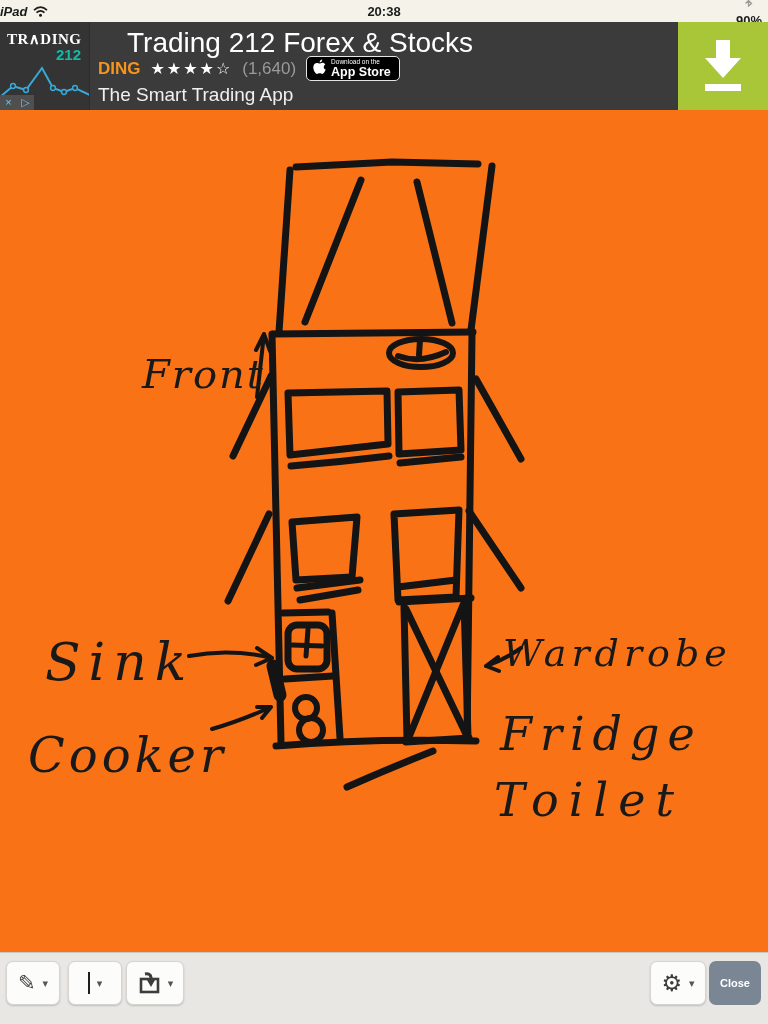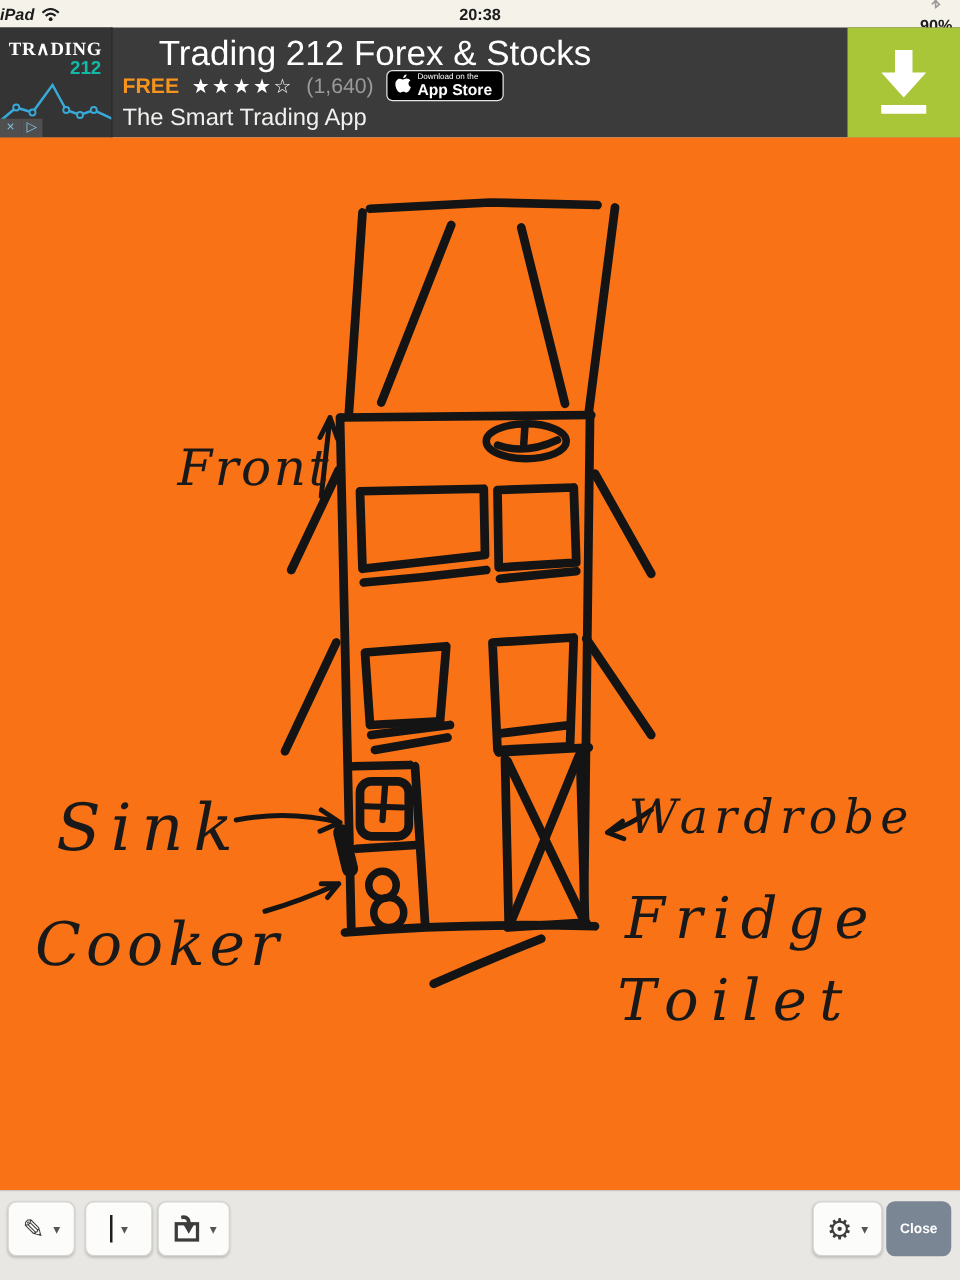--- a/index.html
+++ b/index.html
@@ -89,21 +89,21 @@
         <circle cx="13" cy="22" r="2.4" fill="#343434" stroke="#38a9d8" stroke-width="1.5"></circle>
         <circle cx="26" cy="26" r="2.4" fill="#343434" stroke="#38a9d8" stroke-width="1.5"></circle>
         <circle cx="53" cy="24" r="2.4" fill="#343434" stroke="#38a9d8" stroke-width="1.5"></circle>
         <circle cx="64" cy="28" r="2.4" fill="#343434" stroke="#38a9d8" stroke-width="1.5"></circle>
         <circle cx="75" cy="24" r="2.4" fill="#343434" stroke="#38a9d8" stroke-width="1.5"></circle>
       </svg>
     </div>
     <div class="ad-main">
       <div class="ad-title">Trading 212 Forex &amp; Stocks</div>
       <div class="ad-row2">
-        <span class="ad-free">FREE</span>
+        <span class="ad-free">DING</span>
         <span class="ad-stars">★★★★☆</span>
         <span class="ad-count">(1,640)</span>
         <div class="appstore-badge">
           <svg width="13" height="16" viewBox="0 0 13 16">
             <path d="M6.6 3.6 C6.5 2 7.8 0.6 9.2 0.4 C9.4 1.9 8 3.5 6.6 3.6 Z" fill="#fff"></path>
             <path d="M9.3 3.8 C10.6 3.8 11.7 4.5 12.3 5.4 C10.1 6.7 10.4 9.6 12.7 10.6 C12.2 12.2 10.9 14.9 9.3 14.9 C8.3 14.9 8 14.3 6.7 14.3 C5.4 14.3 5 14.9 4.1 14.9 C2.4 14.9 0.3 11.3 0.3 8.3 C0.3 5.4 2.2 3.9 4 3.9 C5 3.9 5.9 4.6 6.6 4.6 C7.2 4.6 8.2 3.8 9.3 3.8 Z" fill="#fff"></path>
           </svg>
           <span class="appstore-text">
             <span class="appstore-small">Download on the</span>
             <span class="appstore-large">App Store</span>

